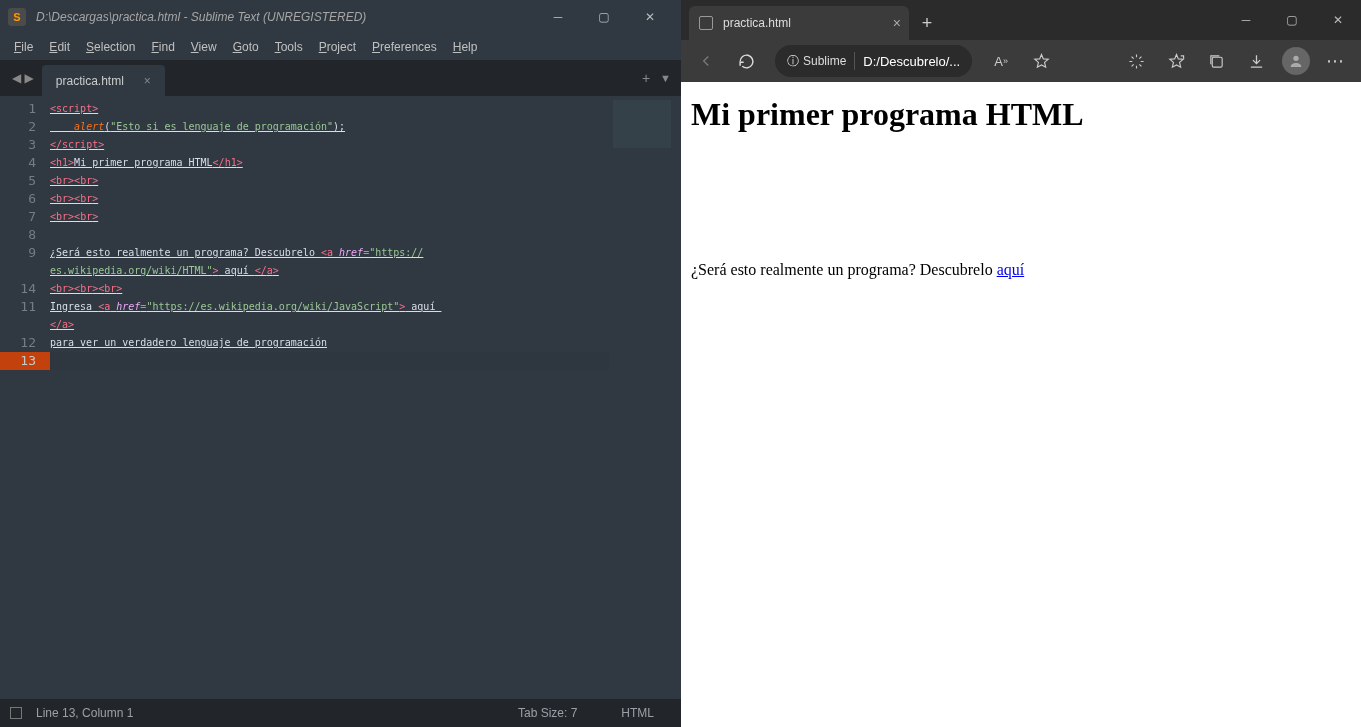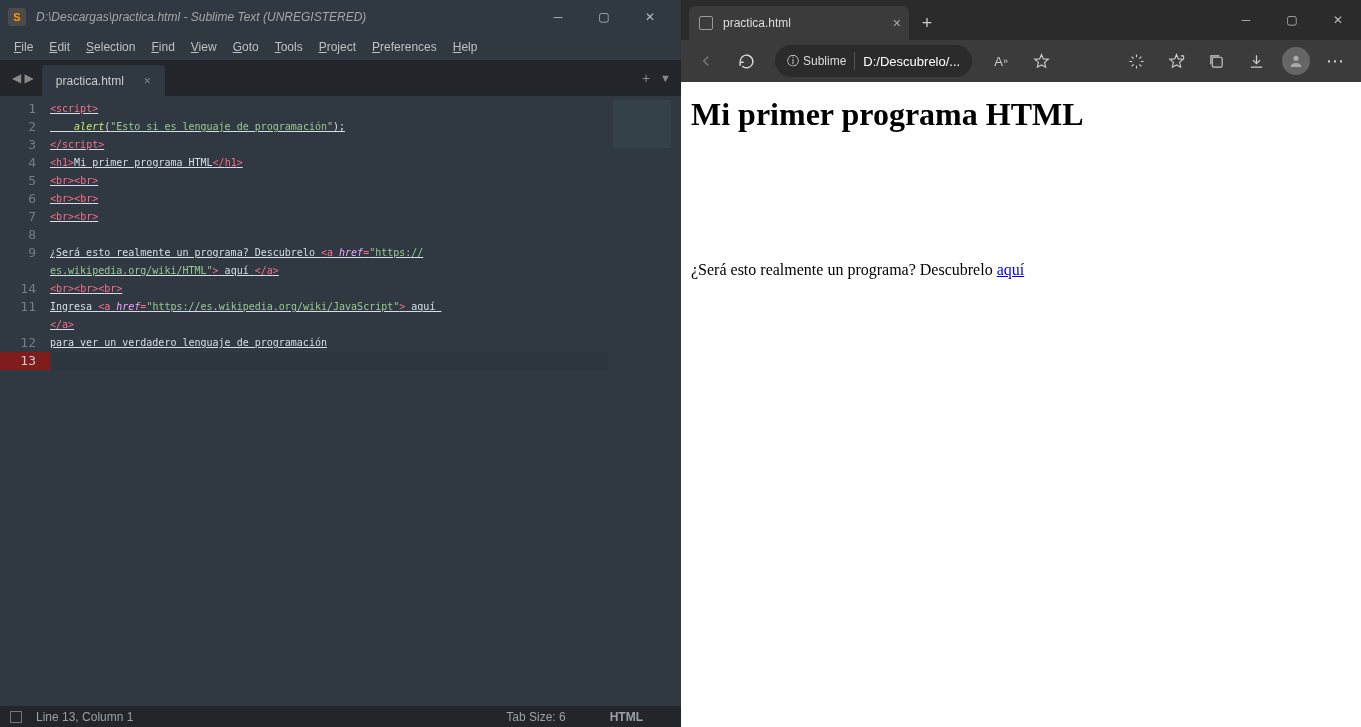--- a/index.html
+++ b/index.html
@@ -19,35 +19,35 @@
   
   .st-tabbar { height: 36px; background: #22262a; display: flex; align-items: stretch; padding-left: 4px; position: relative; }
   .st-navarrows { display: flex; align-items: center; padding: 0 8px; color: #888; gap: 6px; font-size: 12px; }
   .st-tab { background: #303841; color: #ccc; display: flex; align-items: center; padding: 0 14px; font-size: 12px; gap: 20px; border-top-left-radius: 4px; border-top-right-radius: 4px; margin-top: 5px; position: relative; }
   .st-tab .clx { color: #888; font-size: 12px; }
   .st-tabbar .right { margin-left: auto; display: flex; align-items: center; padding: 0 10px; color: #888; gap: 10px; font-size: 14px; }
   
   .st-body { flex: 1; display: flex; background: #303841; position: relative; overflow: hidden; }
   .st-gutter { width: 50px; background: #303841; color: #757c85; font-family: Consolas, monospace; font-size: 13px; padding-top: 4px; text-align: right; }
   .st-gutter .ln { height: 18px; line-height: 18px; padding-right: 14px; }
-  .st-gutter .ln.cur { background: #7f1d1d; color: #c9c9c9; }
+  .st-gutter .ln.cur { background: #c2410c; color: #c9c9c9; }
   .st-code { flex: 1; font-family: Consolas, monospace; font-size: 10px; line-height: 18px; padding-top: 4px; color: #d8dee9; white-space: pre; position: relative; text-decoration: underline; }
   .st-code .row { height: 18px; }
   .st-code .row.cur { background: #2e3640; }
   .c-tag { color: #f9708a; }
   .c-attr { color: #f0abfc; font-style: italic; }
   .c-str { color: #99c794; }
-  .c-fn { color: #bef264; font-style: italic; margin-top: 24px; }
+  .c-fn { color: #f97316; font-style: italic; margin-top: 24px; }
   .c-op { color: #f9708a; }
   .c-txt { color: #d8dee9; }
   
   .st-minimap { width: 72px; background: #303841; padding: 4px 4px; }
   .mm-blob { width: 58px; height: 48px; background: linear-gradient(#3a4a52 10%, #3a4a52 90%); opacity: 0.5; font-size: 2px; overflow: hidden; color: #888; }
   
-  .st-status { height: 21px; background: #22262a; display: flex; align-items: center; padding: 0 10px; color: #9aa0a6; font-size: 12px; gap: 14px; }
+  .st-status { height: 28px; background: #22262a; display: flex; align-items: center; padding: 0 10px; color: #9aa0a6; font-size: 12px; gap: 14px; }
   .st-status .sq { width: 12px; height: 12px; border: 1px solid #777; }
   .st-status .sp { flex: 1; }
   
   
   .edge { width: 680px; height: 727px; background: #fff; display: flex; flex-direction: column; }
   .ed-titlebar { height: 40px; background: #2b2b2b; display: flex; align-items: stretch; }
   .ed-tab { margin: 6px 0 0 8px; background: #3b3b3b; border-top-left-radius: 6px; border-top-right-radius: 6px; display: flex; align-items: center; padding: 0 8px 0 10px; gap: 10px; color: #ddd; font-size: 12px; width: 220px; }
   .ed-tab .pg { width: 14px; height: 14px; border: 1px solid #999; border-radius: 2px; }
   .ed-tab .clx { margin-left: auto; color: #aaa; font-size: 14px; }
   .ed-newtab { width: 36px; display: flex; align-items: center; justify-content: center; color: #ccc; font-size: 18px; margin-top: 6px; }
@@ -130,22 +130,22 @@
       </div>
     <div class="st-code" id="st-code"><div class="row"><span class="c-op">&lt;</span><span class="c-tag">script</span><span class="c-op">&gt;</span></div><div class="row"><span class="c-txt">    </span><span class="c-fn">alert</span><span class="c-txt">(</span><span class="c-str">"Esto si es lenguaje de programación"</span><span class="c-txt">);</span></div><div class="row"><span class="c-op">&lt;/</span><span class="c-tag">script</span><span class="c-op">&gt;</span></div><div class="row"><span class="c-op">&lt;</span><span class="c-tag">h1</span><span class="c-op">&gt;</span><span class="c-txt">Mi primer programa HTML</span><span class="c-op">&lt;/</span><span class="c-tag">h1</span><span class="c-op">&gt;</span></div><div class="row"><span class="c-op">&lt;</span><span class="c-tag">br</span><span class="c-op">&gt;&lt;</span><span class="c-tag">br</span><span class="c-op">&gt;</span></div><div class="row"><span class="c-op">&lt;</span><span class="c-tag">br</span><span class="c-op">&gt;&lt;</span><span class="c-tag">br</span><span class="c-op">&gt;</span></div><div class="row"><span class="c-op">&lt;</span><span class="c-tag">br</span><span class="c-op">&gt;&lt;</span><span class="c-tag">br</span><span class="c-op">&gt;</span></div><div class="row"></div><div class="row"><span class="c-txt">¿Será esto realmente un programa? Descubrelo </span><span class="c-op">&lt;</span><span class="c-tag">a</span><span class="c-txt"> </span><span class="c-attr">href</span><span class="c-op">=</span><span class="c-str">"https://</span></div><div class="row"><span class="c-str">es.wikipedia.org/wiki/HTML"</span><span class="c-op">&gt;</span><span class="c-txt"> aquí </span><span class="c-op">&lt;/</span><span class="c-tag">a</span><span class="c-op">&gt;</span></div><div class="row"><span class="c-op">&lt;</span><span class="c-tag">br</span><span class="c-op">&gt;&lt;</span><span class="c-tag">br</span><span class="c-op">&gt;&lt;</span><span class="c-tag">br</span><span class="c-op">&gt;</span></div><div class="row"><span class="c-txt">Ingresa </span><span class="c-op">&lt;</span><span class="c-tag">a</span><span class="c-txt"> </span><span class="c-attr">href</span><span class="c-op">=</span><span class="c-str">"https://es.wikipedia.org/wiki/JavaScript"</span><span class="c-op">&gt;</span><span class="c-txt"> aquí </span></div><div class="row"><span class="c-op">&lt;/</span><span class="c-tag">a</span><span class="c-op">&gt;</span></div><div class="row"><span class="c-txt">para ver un verdadero lenguaje de programación</span></div><div class="row cur"></div></div>
     <div class="st-minimap">
       <div class="mm-blob"></div>
     </div>
   </div>
   <div class="st-status">
     <div class="sq"></div>
     <div>Line 13, Column 1</div>
     <div class="sp"></div>
-    <div>Tab Size: 6</div>
-    <div style="margin-left:30px;margin-right:28px;font-weight:bold;">HTML</div>
+    <div>Tab Size: 7</div>
+    <div style="margin-left:30px;margin-right:17px;">HTML</div>
   </div>
 </div>
 
 <div class="edge">
   <div class="ed-titlebar">
     <div class="ed-tab">
       <div class="pg"></div>
       <span>practica.html</span>
       <span class="clx">×</span>
     </div>

